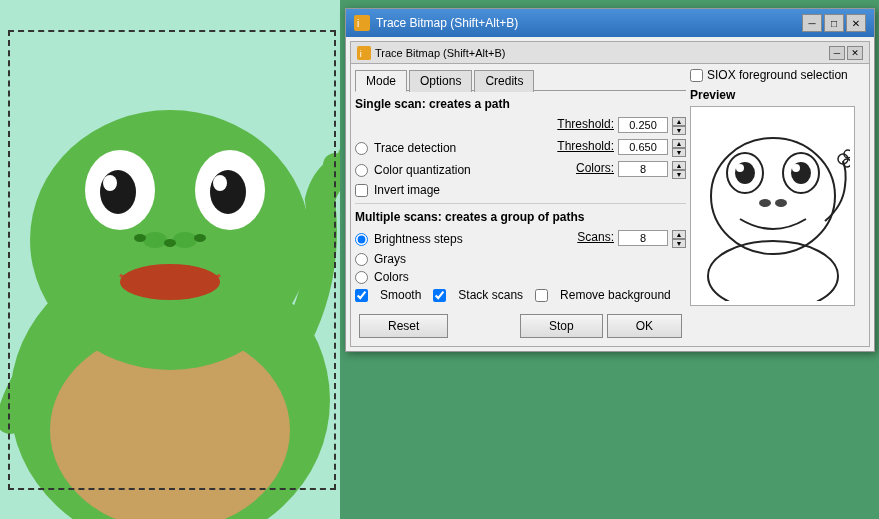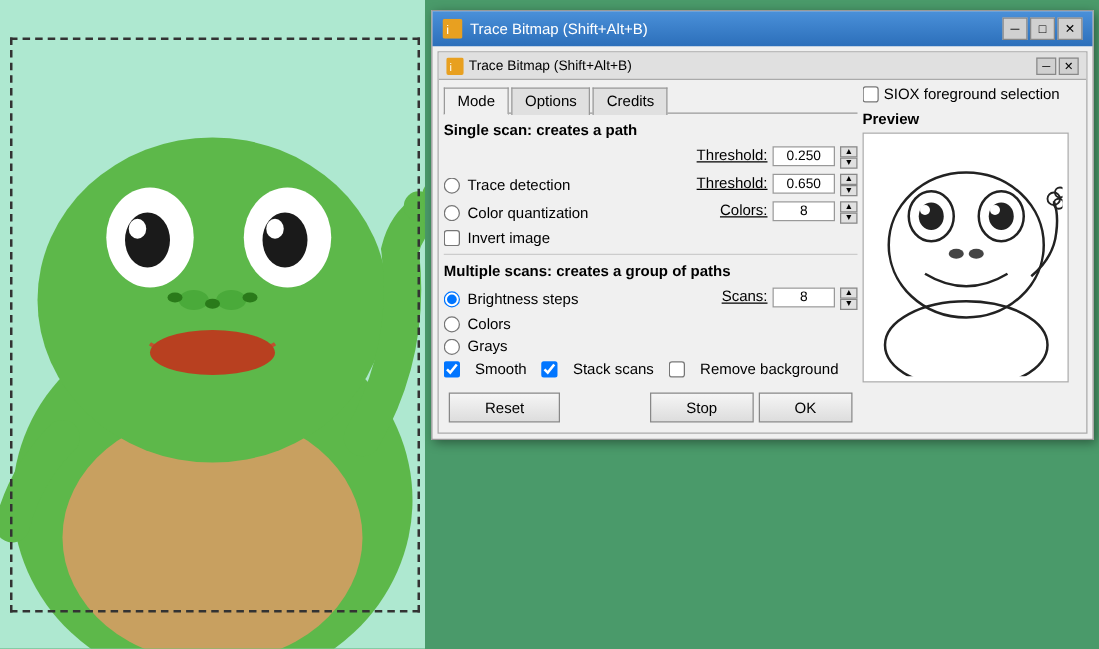--- a/index.html
+++ b/index.html
@@ -493,26 +493,26 @@
               <input type="text" class="spinner-input" value="8" style="">
               <div class="spinner-btns">
                 <button class="spinner-btn">▲</button>
                 <button class="spinner-btn">▼</button>
               </div>
             </div>
           </div>
 
           <div class="radio-row">
             <input type="radio" name="multiple" style="">
-            <span class="radio-label">Colors</span>
+            <span class="radio-label">Grays</span>
           </div>
 
           <div class="radio-row">
             <input type="radio" name="multiple" style="">
-            <span class="radio-label">Grays</span>
+            <span class="radio-label">Colors</span>
           </div>
 
           <div class="bottom-checkboxes">
             <input type="checkbox" checked="" style="">
             <span>Smooth</span>
             <input type="checkbox" checked="" style="">
             <span>Stack scans</span>
             <input type="checkbox" style="">
             <span>Remove background</span>
           </div>

